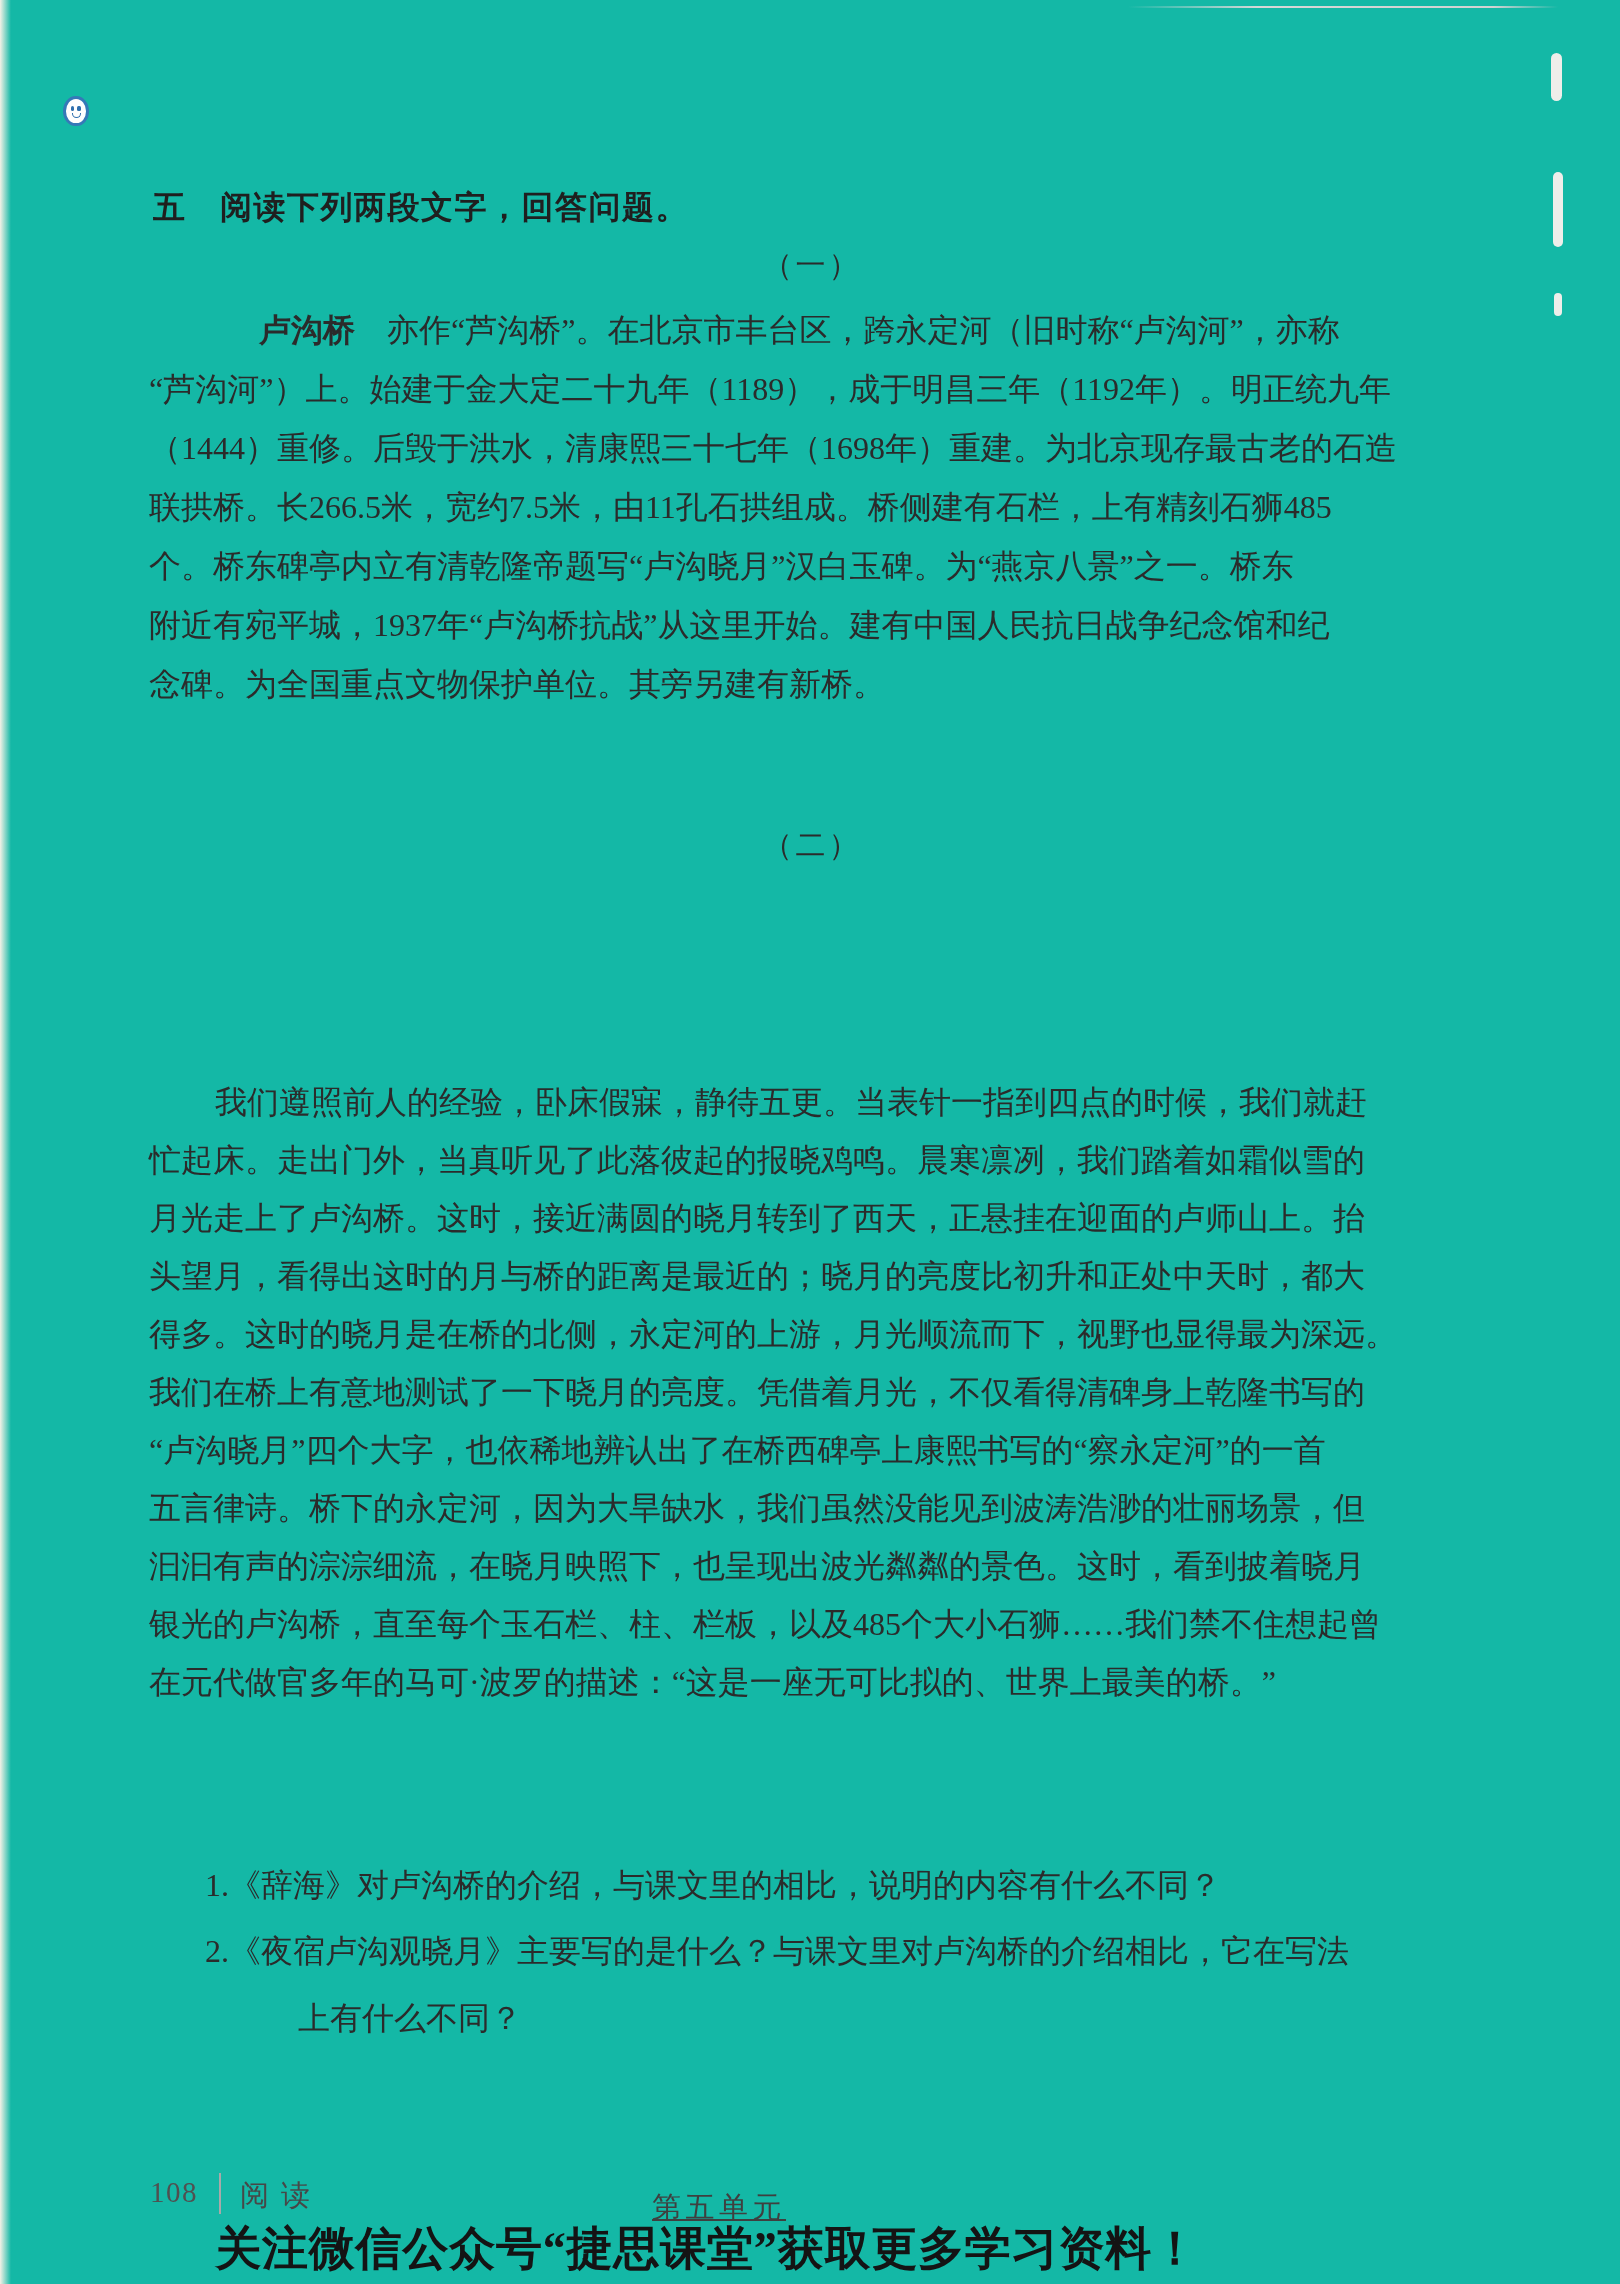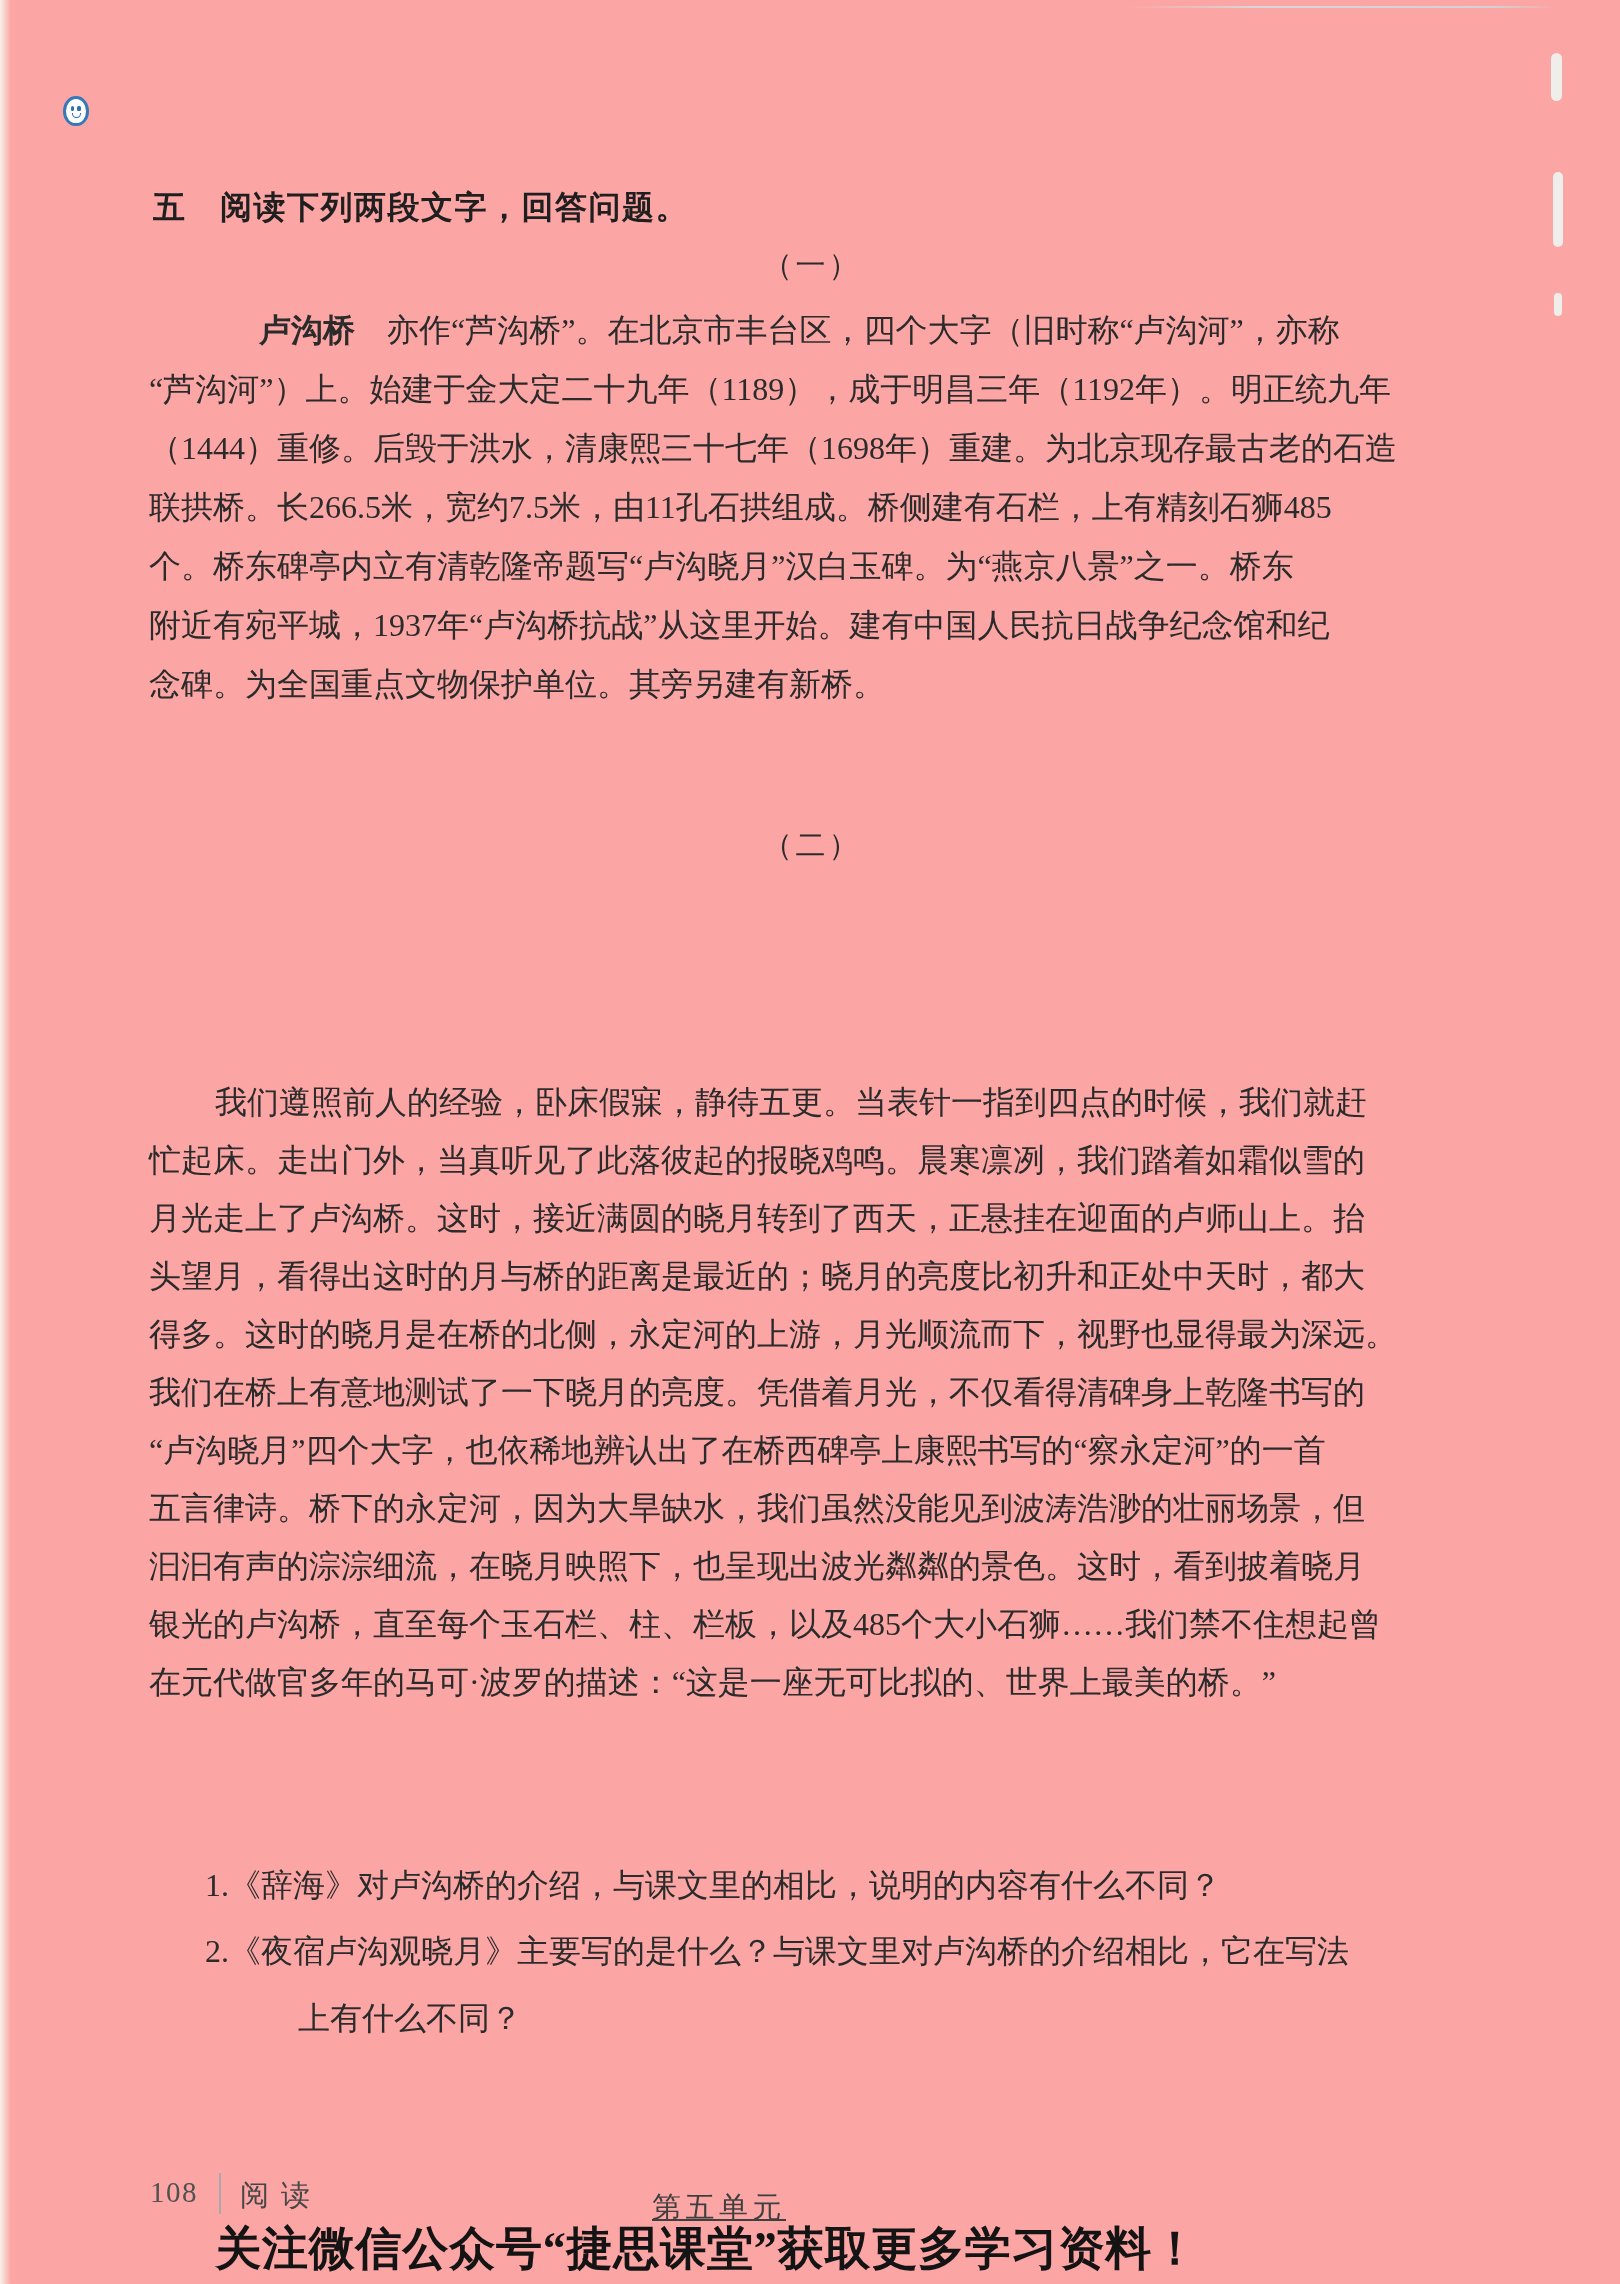--- a/index.html
+++ b/index.html
@@ -1,20 +1,20 @@
 <!DOCTYPE html>
 <html style="font-size:12px"><head>
 <meta charset="utf-8">
 <style>
   html,body{margin:0;padding:0;background:#e9e9e9;}
   .page{
     position:relative;
     width:1620px;height:2284px;
     margin:0 auto;
-    background:#fca5a5;
+    background:#14b8a6;
     overflow:hidden;
     font-family:"Liberation Serif","DejaVu Serif",serif;
     color:#2b2b2b;
   }
   
   .edge-tint{position:absolute;left:0;top:0;width:10.5px;height:100%;
     background:linear-gradient(to right,#f5f1e6,rgba(255,255,255,0));}
   
   .scan-line{position:absolute;left:1128px;top:6px;width:430px;height:2.3px;
     background:linear-gradient(to right,rgba(200,200,200,0),#d7d7d7 30%,#d2d2d2 85%,rgba(255,255,255,0));}
@@ -92,21 +92,21 @@
     <span class="eye l"></span>
     <span class="eye r"></span>
     <span class="mouth"></span>
   </div>
 
   <h1 class="heading">五　阅读下列两段文字，回答问题。</h1>
 
   <div class="sec-label" id="sec1-label">（一）</div>
 
   <div class="para" id="para1">
-    <div class="line indent"><b class="term">卢沟桥</b><span>　亦作“芦沟桥”。在北京市丰台区，四个大字（旧时称“卢沟河”，亦称</span></div>
+    <div class="line indent"><b class="term">卢沟桥</b><span>　亦作“芦沟桥”。在北京市丰台区，跨永定河（旧时称“卢沟河”，亦称</span></div>
     <div class="lines no-indent"><div class="line">“芦沟河”）上。始建于金大定二十九年（1189），成于明昌三年（1192年）。明正统九年</div><div class="line">（1444）重修。后毁于洪水，清康熙三十七年（1698年）重建。为北京现存最古老的石造</div><div class="line">联拱桥。长266.5米，宽约7.5米，由11孔石拱组成。桥侧建有石栏，上有精刻石狮485</div><div class="line">个。桥东碑亭内立有清乾隆帝题写“卢沟晓月”汉白玉碑。为“燕京八景”之一。桥东</div><div class="line">附近有宛平城，1937年“卢沟桥抗战”从这里开始。建有中国人民抗日战争纪念馆和纪</div><div class="line">念碑。为全国重点文物保护单位。其旁另建有新桥。</div></div>
   </div>
 
 
   <div class="sec-label" id="sec2-label">（二）</div>
 
 
   <div class="para" id="para3">
     <div class="lines"><div class="line">我们遵照前人的经验，卧床假寐，静待五更。当表针一指到四点的时候，我们就赶</div><div class="line">忙起床。走出门外，当真听见了此落彼起的报晓鸡鸣。晨寒凛冽，我们踏着如霜似雪的</div><div class="line">月光走上了卢沟桥。这时，接近满圆的晓月转到了西天，正悬挂在迎面的卢师山上。抬</div><div class="line">头望月，看得出这时的月与桥的距离是最近的；晓月的亮度比初升和正处中天时，都大</div><div class="line">得多。这时的晓月是在桥的北侧，永定河的上游，月光顺流而下，视野也显得最为深远。</div><div class="line">我们在桥上有意地测试了一下晓月的亮度。凭借着月光，不仅看得清碑身上乾隆书写的</div><div class="line">“卢沟晓月”四个大字，也依稀地辨认出了在桥西碑亭上康熙书写的“察永定河”的一首</div><div class="line">五言律诗。桥下的永定河，因为大旱缺水，我们虽然没能见到波涛浩渺的壮丽场景，但</div><div class="line">汩汩有声的淙淙细流，在晓月映照下，也呈现出波光粼粼的景色。这时，看到披着晓月</div><div class="line">银光的卢沟桥，直至每个玉石栏、柱、栏板，以及485个大小石狮……我们禁不住想起曾</div><div class="line">在元代做官多年的马可·波罗的描述：“这是一座无可比拟的、世界上最美的桥。”</div></div>
   </div>

